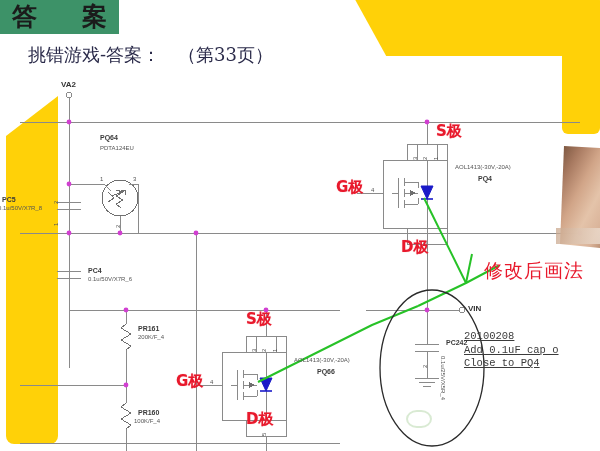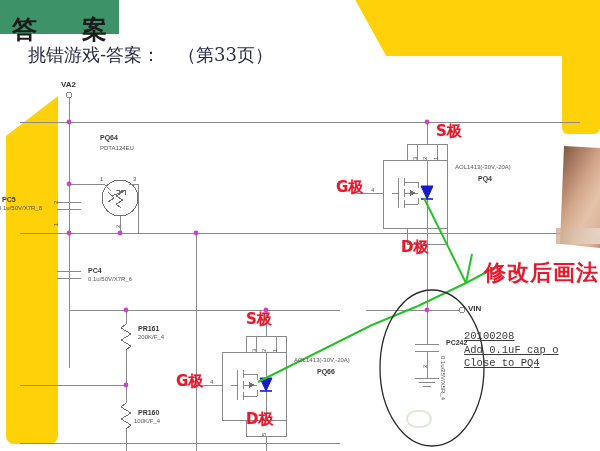--- a/index.html
+++ b/index.html
@@ -29,21 +29,21 @@
     position:absolute;left:6px;top:96px;width:52px;height:40px;background:#fff;
     clip-path:polygon(0 0,100% 0,0 100%);
   }
 
   
   .title-banner{
     position:absolute;left:0px;top:-2px;width:119px;height:36px;
     background:#3d9268;
   }
   .title-text{
-    position:absolute;left:12px;top:13px;width:110px;height:34px;
+    position:absolute;left:12px;top:0px;width:110px;height:34px;
     color:#1b1b1b;font-size:25px;line-height:34px;letter-spacing:10px;
     font-family:"DejaVu Serif","Liberation Serif",serif;font-weight:600;
     white-space:nowrap;
   }
   .subtitle{
     position:absolute;left:28px;top:40px;
     color:#2b2b4a;font-size:18px;line-height:30px;white-space:nowrap;
     font-family:"DejaVu Serif","Liberation Serif",serif;
   }
 
@@ -56,21 +56,21 @@
        font-family:"Liberation Sans","DejaVu Sans",sans-serif;font-weight:700;}
   .lbl.small{font-size:6px;font-weight:400;color:#555;}
   .lbl.net{font-size:8px;font-weight:700;color:#333;}
   .vert{transform:rotate(-90deg);transform-origin:left top;}
   .vert2{transform:rotate(90deg);transform-origin:left top;}
 
   .redlbl{position:absolute;color:#e8192c;font-weight:700;font-size:17px;
           font-family:"DejaVu Sans","Liberation Sans",sans-serif;white-space:nowrap;
           text-shadow:0 0 1px rgba(232,25,44,.4);}
   .redlbl.big{font-size:15px;}
-  .redtitle{position:absolute;color:#e8192c;font-weight:700;font-size:22px;
+  .redtitle{position:absolute;color:#e8192c;font-weight:400;font-size:19px;
           font-family:"DejaVu Sans","Liberation Sans",sans-serif;white-space:nowrap;letter-spacing:1px;text-align:right;}
 
   .mono{position:absolute;font-family:"Liberation Mono","DejaVu Sans Mono",monospace;
         font-size:10.5px;line-height:13.5px;color:#3b3b3b;white-space:pre;text-decoration:underline;}
 
   
   .photo-frag{
     position:absolute;left:560px;top:146px;width:40px;height:102px;
     background:linear-gradient(118deg,#6f4a33 0%,#a4745a 22%,#cfa183 45%,#e3c1a6 68%,#d8b095 88%,#b98d70 100%);
     clip-path:polygon(10% 0,100% 2%,100% 100%,0 96%);

